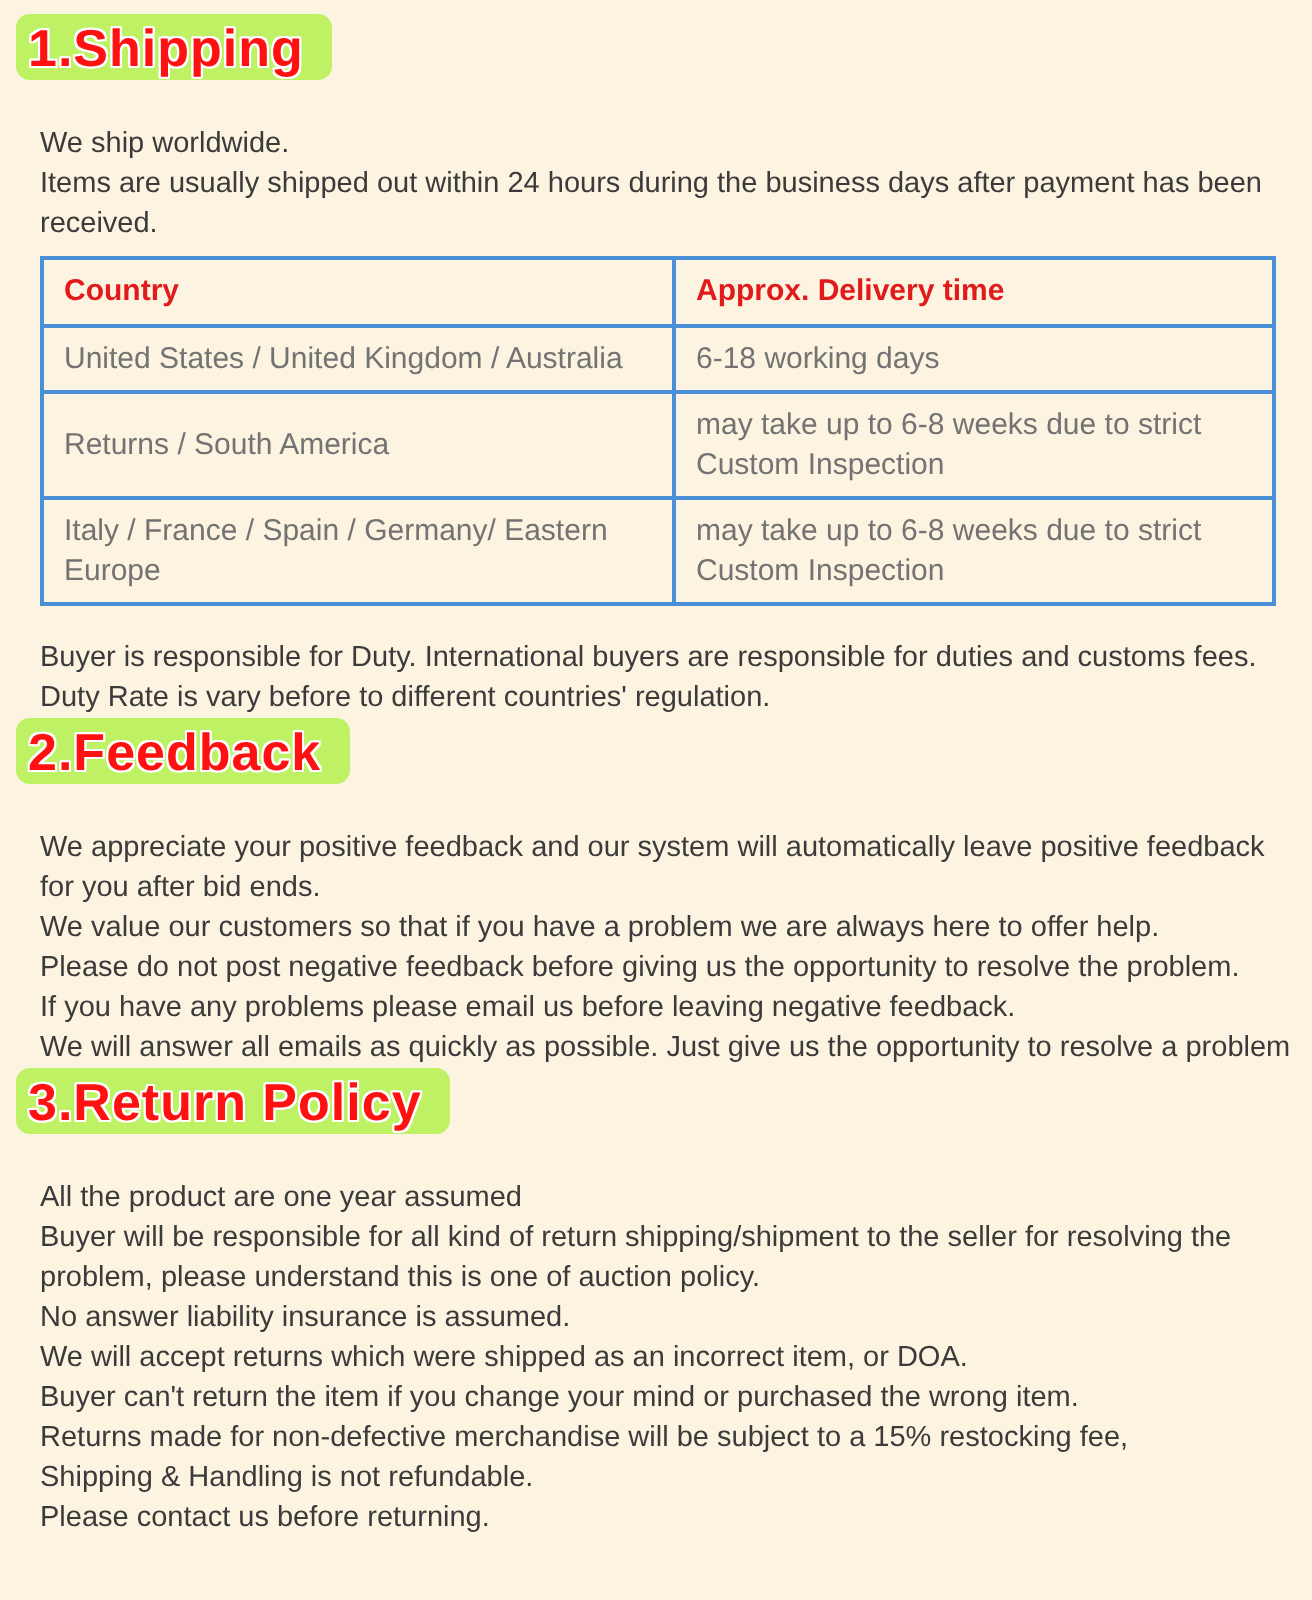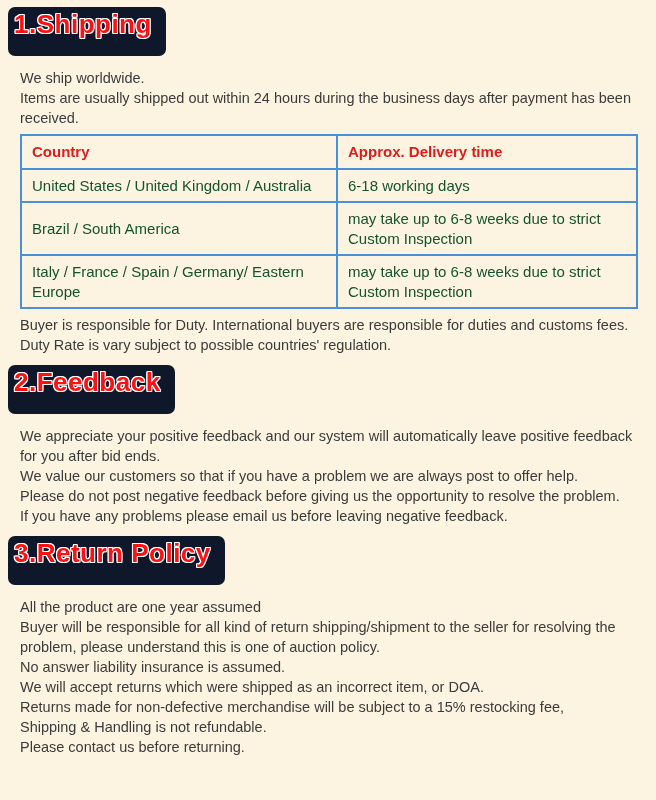--- a/index.html
+++ b/index.html
@@ -12,37 +12,37 @@
     overflow: hidden;
     background: #fcf4e0;
     font-family: "Liberation Sans", sans-serif;
     color: #3b3b3b;
   }
   .page {
     padding: 5px 8px 0 8px;
   }
   .section-badge {
     display: inline-block;
-    background: #0f172a;
+    background: #bef264;
     border-radius: 7px;
-    padding: 2px 14px 16px 6px;
+    padding: 2px 14px 0 6px;
     font-size: 26px;
     font-weight: bold;
     color: #ff1111;
     letter-spacing: 0.5px;
     text-shadow:
       -1px -1px 0 #ffffff, 1px -1px 0 #ffffff,
       -1px  1px 0 #ffffff, 1px  1px 0 #ffffff,
        0   -1px 0 #ffffff, 0    1px 0 #ffffff,
       -1px  0   0 #ffffff, 1px  0   0 #ffffff;
     margin: 2px 0 6px 0;
   }
-  .section-badge.later { margin-top: 10px; }
+  .section-badge.later { margin-top: 0; }
   .text-block {
-    margin: 6px 0 0 12px;
+    margin: 16px 0 0 12px;
     font-size: 14.5px;
     line-height: 1.38;
   }
   .text-block p {
     margin: 0;
   }
   table.delivery {
     border-collapse: collapse;
     margin: 6px 13px 6px 12px;
     width: 616px;
@@ -54,21 +54,21 @@
     font-size: 15px;
     text-align: left;
     vertical-align: middle;
     line-height: 1.3;
   }
   table.delivery th {
     color: #e11b1b;
     font-weight: bold;
   }
   table.delivery td {
-    color: #14532d;
+    color: #737373;
   }
   col.c1 { width: 316px; }
   col.c2 { width: 300px; }
 </style>
 </head>
 <body>
 
 <div class="page">
 
   
@@ -87,51 +87,53 @@
     <tbody>
         <tr>
       <th>Country</th>
       <th>Approx. Delivery time</th>
     </tr>
     <tr>
       <td>United States / United Kingdom / Australia</td>
       <td>6-18 working days</td>
     </tr>
     <tr>
-      <td>Brazil / South America</td>
+      <td>Returns / South America</td>
       <td>may take up to 6-8 weeks due to strict Custom Inspection</td>
     </tr>
     <tr>
       <td>Italy / France / Spain / Germany/ Eastern Europe</td>
       <td>may take up to 6-8 weeks due to strict Custom Inspection</td>
     </tr>
   </tbody>
     </table>
 
   <div class="text-block">
     <p>Buyer is responsible for Duty. International buyers are responsible for duties and customs fees.</p>
-    <p>Duty Rate is vary subject to possible countries' regulation.</p>
+    <p>Duty Rate is vary before to different countries' regulation.</p>
   </div>
 
   
   <div class="section-badge later">2.Feedback</div>
 
   <div class="text-block">
     <p>We appreciate your positive feedback and our system will automatically leave positive feedback for you after bid ends.</p>
-    <p>We value our customers so that if you have a problem we are always post to offer help.</p>
+    <p>We value our customers so that if you have a problem we are always here to offer help.</p>
     <p>Please do not post negative feedback before giving us the opportunity to resolve the problem.</p>
     <p>If you have any problems please email us before leaving negative feedback.</p>
+    <p>We will answer all emails as quickly as possible. Just give us the opportunity to resolve a problem</p>
   </div>
 
   
   <div class="section-badge later">3.Return Policy</div>
 
   <div class="text-block">
     <p>All the product are one year assumed</p>
     <p>Buyer will be responsible for all kind of return shipping/shipment to the seller for resolving the problem, please understand this is one of auction policy.</p>
     <p>No answer liability insurance is assumed.</p>
     <p>We will accept returns which were shipped as an incorrect item, or DOA.</p>
+    <p>Buyer can't return the item if you change your mind or purchased the wrong item.</p>
     <p>Returns made for non-defective merchandise will be subject to a 15% restocking fee,</p>
     <p>Shipping &amp; Handling is not refundable.</p>
     <p>Please contact us before returning.</p>
   </div>
 
 </div>
 
 </body></html>

